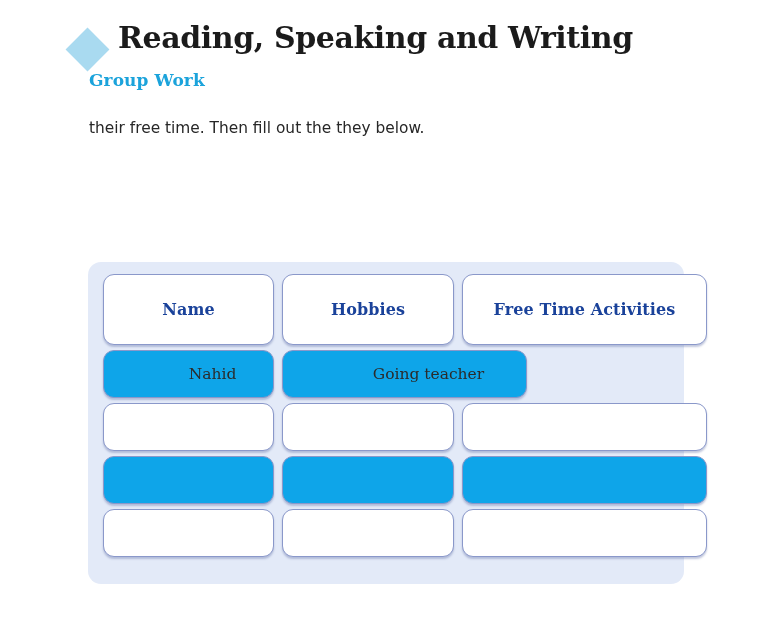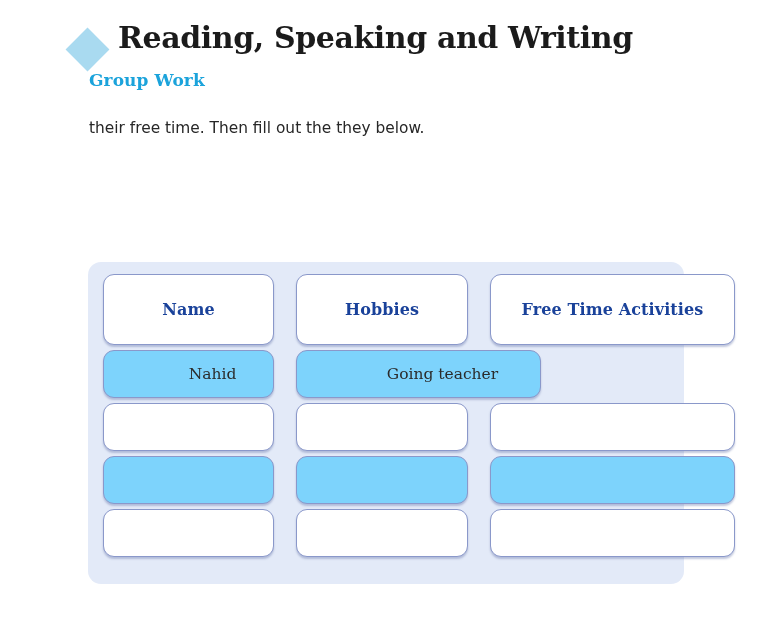--- a/index.html
+++ b/index.html
@@ -80,21 +80,21 @@
     top: 262px;
     width: 596px;
     height: 322px;
     background: #e3eaf8;
     border-radius: 13px;
     box-sizing: border-box;
     padding: 12px 14px 14px 15px;
   }
   .grid-row {
     display: flex;
-    gap: 22px;
+    gap: 8px;
   }
   .grid-row + .grid-row {
     margin-top: 5px;
   }
   .cell {
     flex: 0 0 auto;
     box-sizing: border-box;
     border: 1.6px solid #8a98ca;
     border-radius: 11px;
     box-shadow: 0 2px 2px rgba(110,125,175,0.42);
@@ -109,21 +109,21 @@
   .col-2 { width: 245px; }
 
   .row-head .cell {
     height: 71px;
     background: #ffffff;
   }
   .row-data .cell {
     height: 48px;
   }
   .row-shade .cell {
-    background: #7dd3fc;
+    background: #0ea5e9;
     padding-left: 48px;
   }
   .row-plain .cell {
     background: #ffffff;
   }
 
   .cell-head-text {
     font-family: "DejaVu Serif", serif;
     font-weight: bold;
     font-size: 16px;

